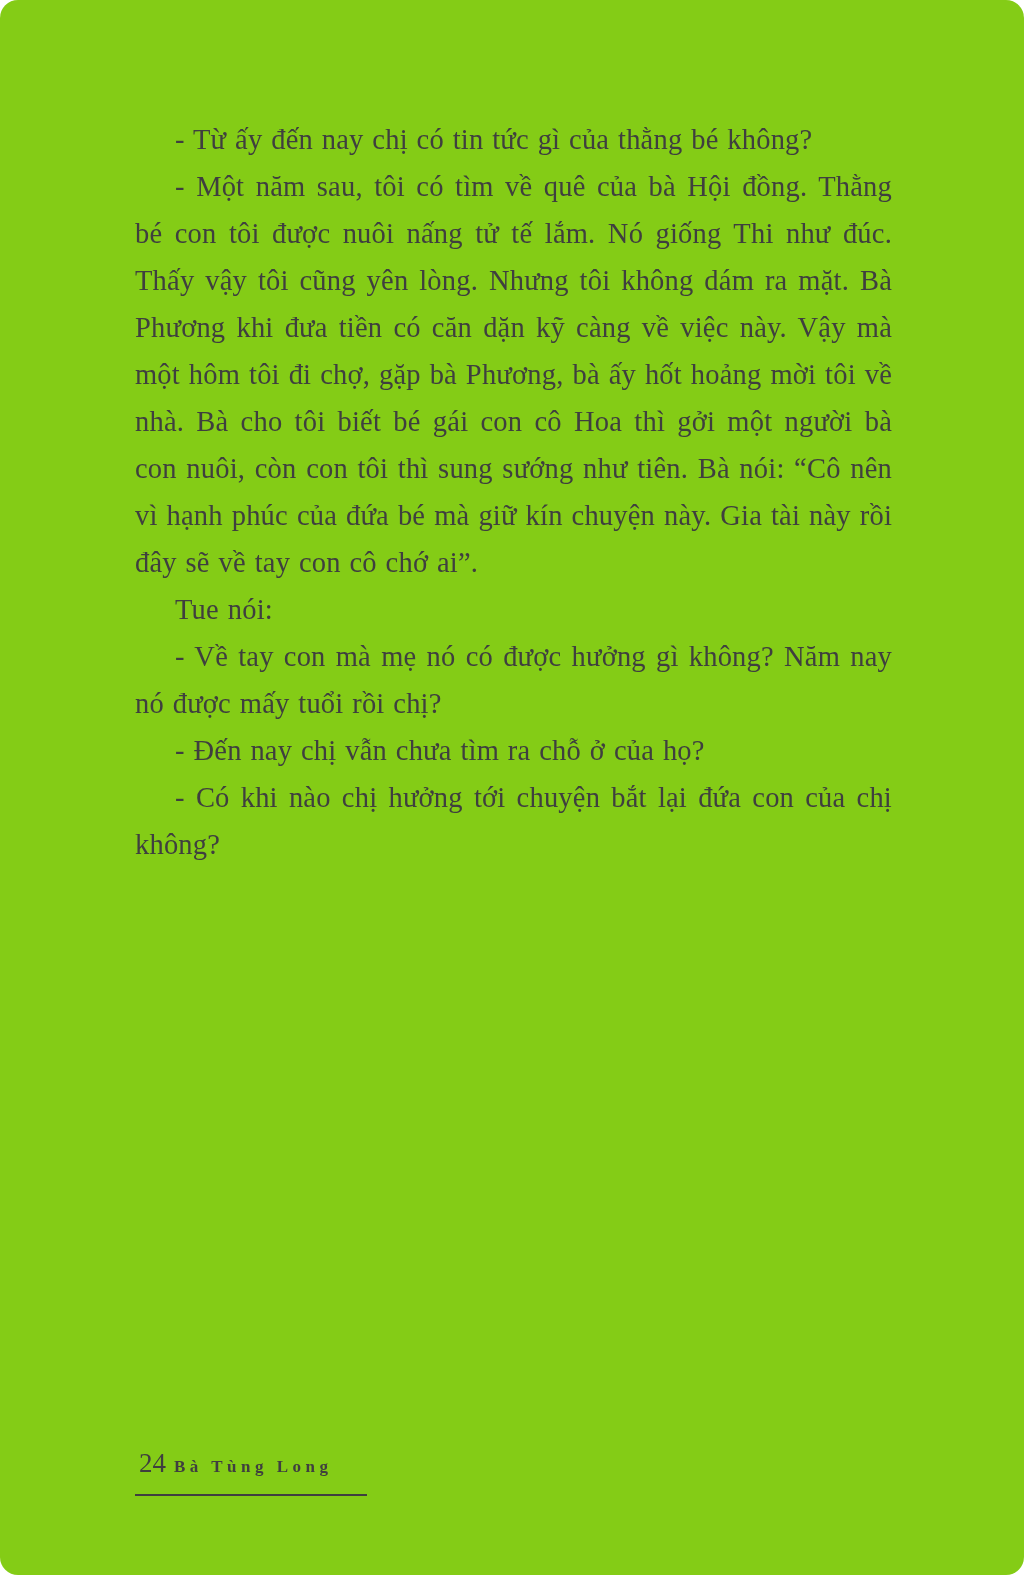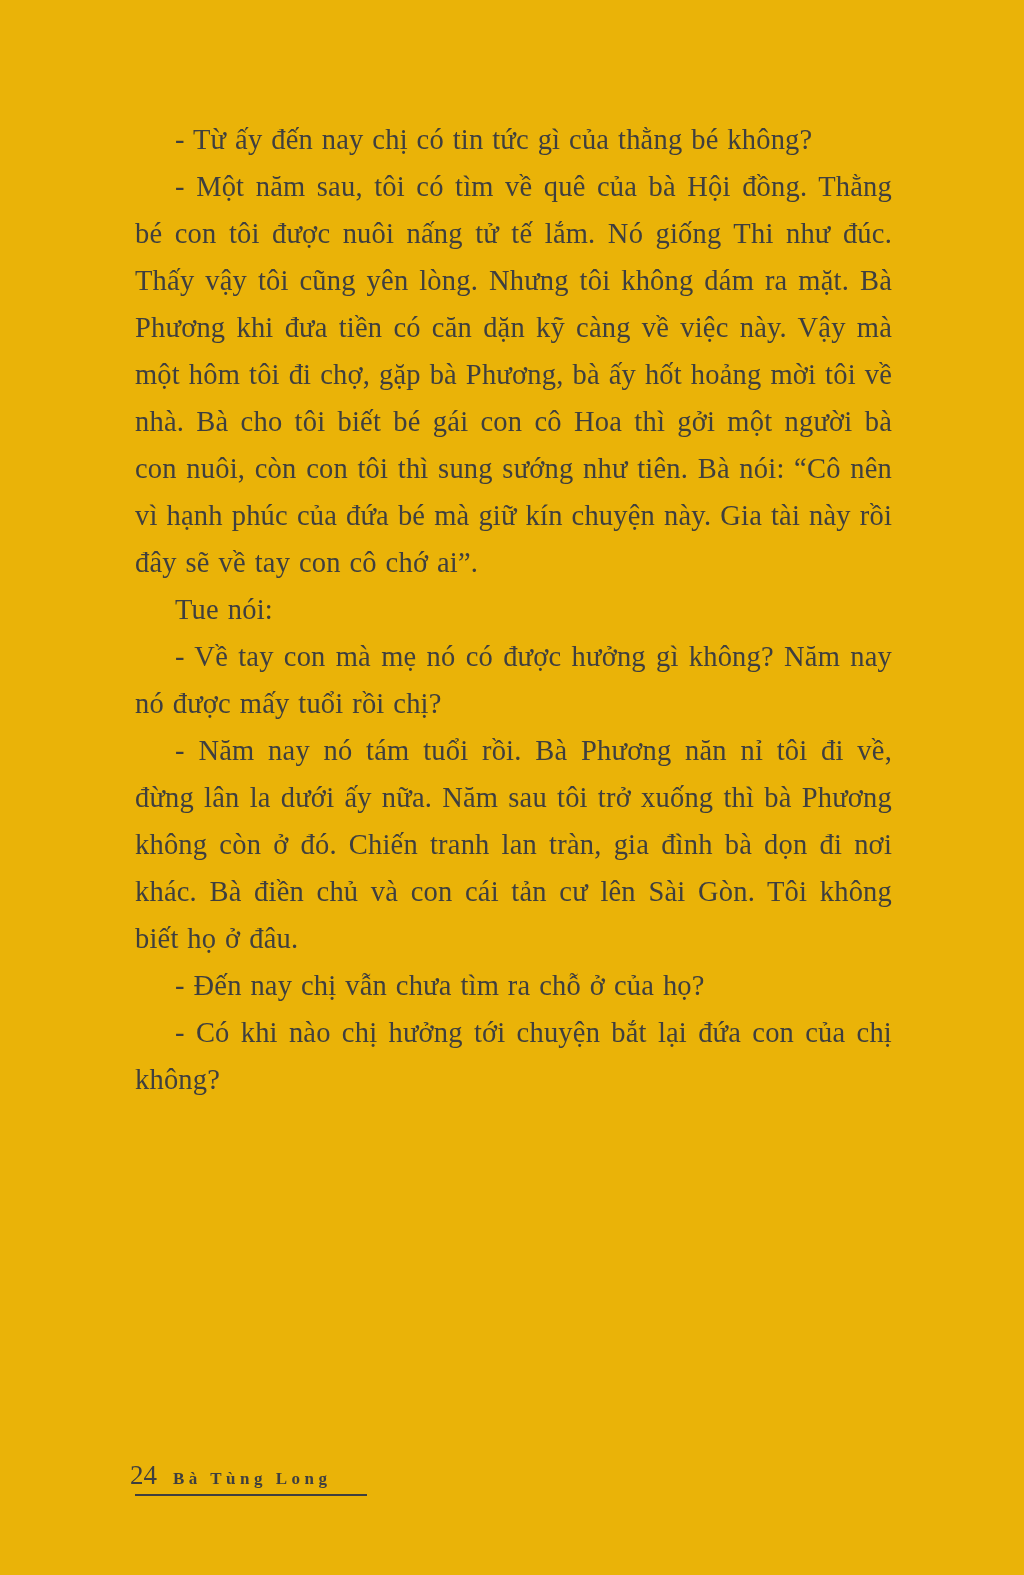--- a/index.html
+++ b/index.html
@@ -11,45 +11,45 @@
     width: 1024px;
     height: 1575px;
     position: relative;
     font-family: "Liberation Serif", serif;
     color: #3f3f3f;
     overflow: hidden;
   }
   .page {
     position: absolute;
     inset: 0;
-    background: #eab308;
+    background: #84cc16;
+    border-radius: 18px;
   }
   .content {
     position: absolute;
     left: 135px;
     right: 132px;
     top: 116px;
   }
   .content p {
     margin: 0;
     font-size: 28.5px;
     line-height: 47px;
     text-align: justify;
     text-indent: 40px;
     letter-spacing: 0.2px;
     word-spacing: 1.5px;
   }
   .footer {
     position: absolute;
-    left: 130px;
+    left: 139px;
     top: 1448px;
     display: flex;
     align-items: baseline;
-    gap: 16px;
-    margin-top: 12px;
+    gap: 8px;
   }
   .footer .page-number {
     font-size: 27px;
     color: #3f3f3f;
   }
   .footer .author {
     font-size: 17px;
     font-weight: bold;
     letter-spacing: 4.5px;
     color: #3f3f3f;
@@ -65,21 +65,20 @@
 </style>
 </head>
 <body>
 
 <div class="page">
   <div class="content">
     <p>- Từ ấy đến nay chị có tin tức gì của thằng bé không?</p>
     <p>- Một năm sau, tôi có tìm về quê của bà Hội đồng. Thằng bé con tôi được nuôi nấng tử tế lắm. Nó giống Thi như đúc. Thấy vậy tôi cũng yên lòng. Nhưng tôi không dám ra mặt. Bà Phương khi đưa tiền có căn dặn kỹ càng về việc này. Vậy mà một hôm tôi đi chợ, gặp bà Phương, bà ấy hốt hoảng mời tôi về nhà. Bà cho tôi biết bé gái con cô Hoa thì gởi một người bà con nuôi, còn con tôi thì sung sướng như tiên. Bà nói: “Cô nên vì hạnh phúc của đứa bé mà giữ kín chuyện này. Gia tài này rồi đây sẽ về tay con cô chớ ai”.</p>
     <p>Tue nói:</p>
     <p>- Về tay con mà mẹ nó có được hưởng gì không? Năm nay nó được mấy tuổi rồi chị?</p>
-    <p>- Năm nay nó tám tuổi rồi. Bà Phương năn nỉ tôi đi về, đừng lân la dưới ấy nữa. Năm sau tôi trở xuống thì bà Phương không còn ở đó. Chiến tranh lan tràn, gia đình bà dọn đi nơi khác. Bà điền chủ và con cái tản cư lên Sài Gòn. Tôi không biết họ ở đâu.</p>
     <p>- Đến nay chị vẫn chưa tìm ra chỗ ở của họ?</p>
     <p>- Có khi nào chị hưởng tới chuyện bắt lại đứa con của chị không?</p>
   </div>
 
   <div class="footer">
     <span class="page-number">24</span>
     <span class="author">Bà Tùng Long</span>
   </div>
   <div class="footer-rule"></div>
 </div>

